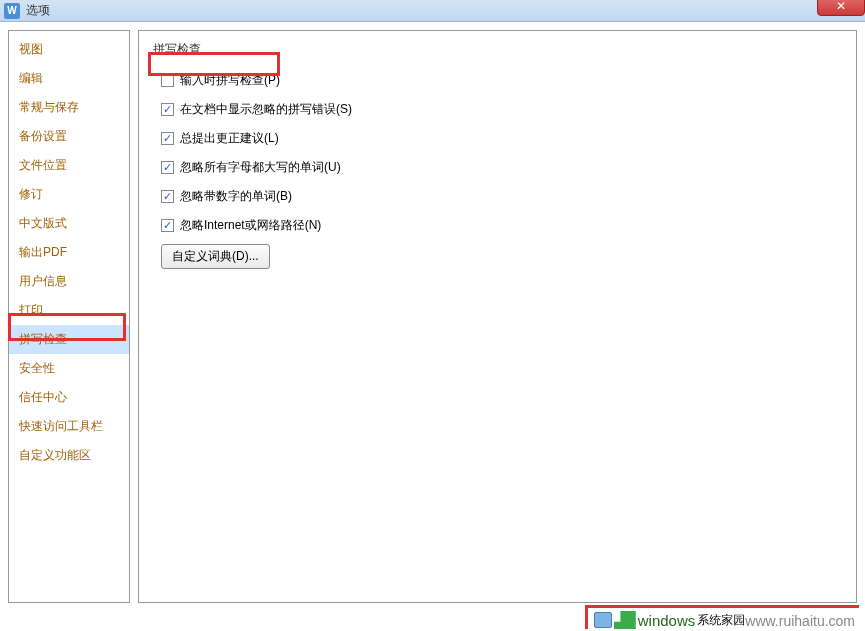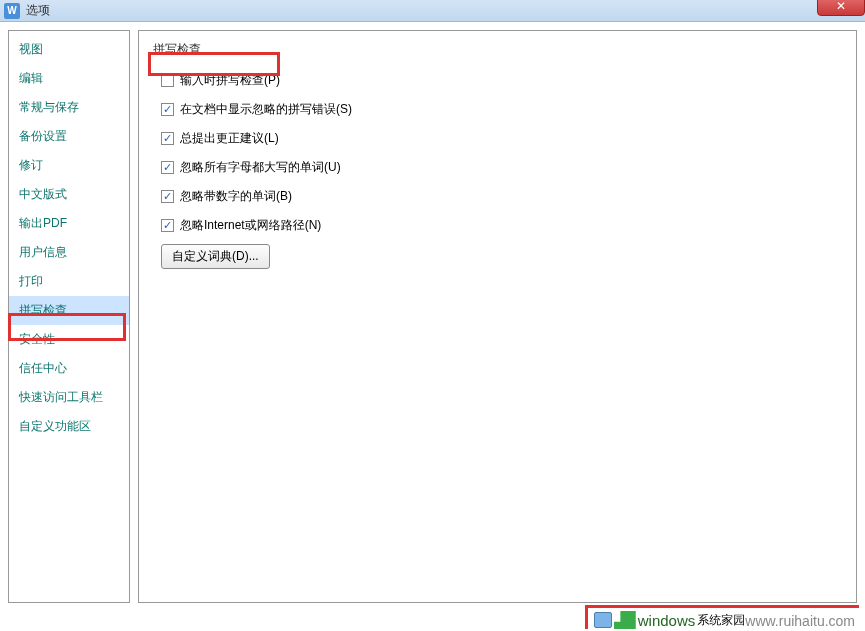--- a/index.html
+++ b/index.html
@@ -64,21 +64,21 @@
     }
     .sidebar {
       width: 122px;
       border: 1px solid #999;
       background: white;
       padding-top: 4px;
     }
     .sidebar-item {
       padding: 6px 10px;
       cursor: pointer;
-      color: #0f766e;
+      color: #a16207;
     }
     .sidebar-item.selected {
       background: #cce4ff;
     }
     .content-panel {
       flex: 1;
       border: 1px solid #999;
       background: white;
       padding: 10px 14px;
       position: relative;
@@ -184,20 +184,21 @@
     <span>✕</span>
   </div>
 </div>
 
 <div class="main-area">
   <div class="sidebar">
     <div class="sidebar-item">视图</div>
     <div class="sidebar-item">编辑</div>
     <div class="sidebar-item">常规与保存</div>
     <div class="sidebar-item">备份设置</div>
+    <div class="sidebar-item">文件位置</div>
     <div class="sidebar-item">修订</div>
     <div class="sidebar-item">中文版式</div>
     <div class="sidebar-item">输出PDF</div>
     <div class="sidebar-item">用户信息</div>
     <div class="sidebar-item">打印</div>
     <div class="sidebar-item selected">拼写检查</div>
     <div class="sidebar-item">安全性</div>
     <div class="sidebar-item">信任中心</div>
     <div class="sidebar-item">快速访问工具栏</div>
     <div class="sidebar-item">自定义功能区</div>

